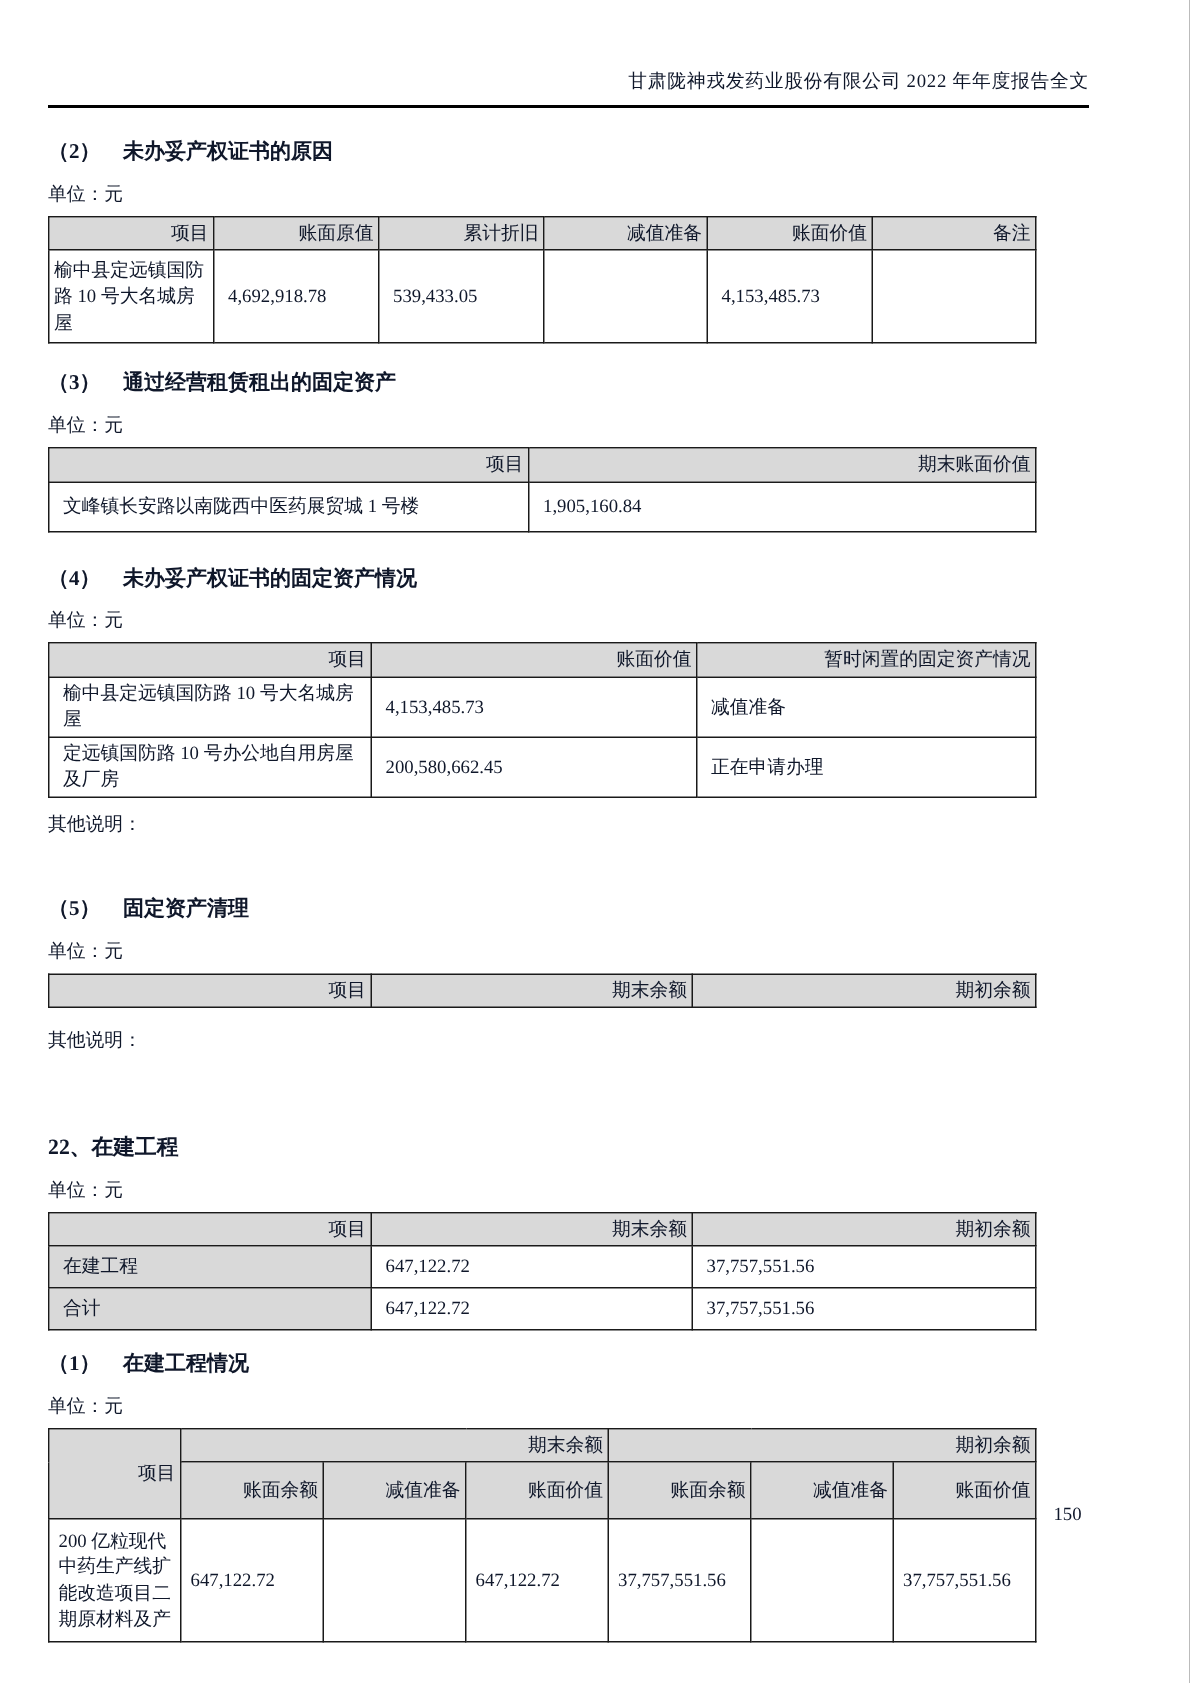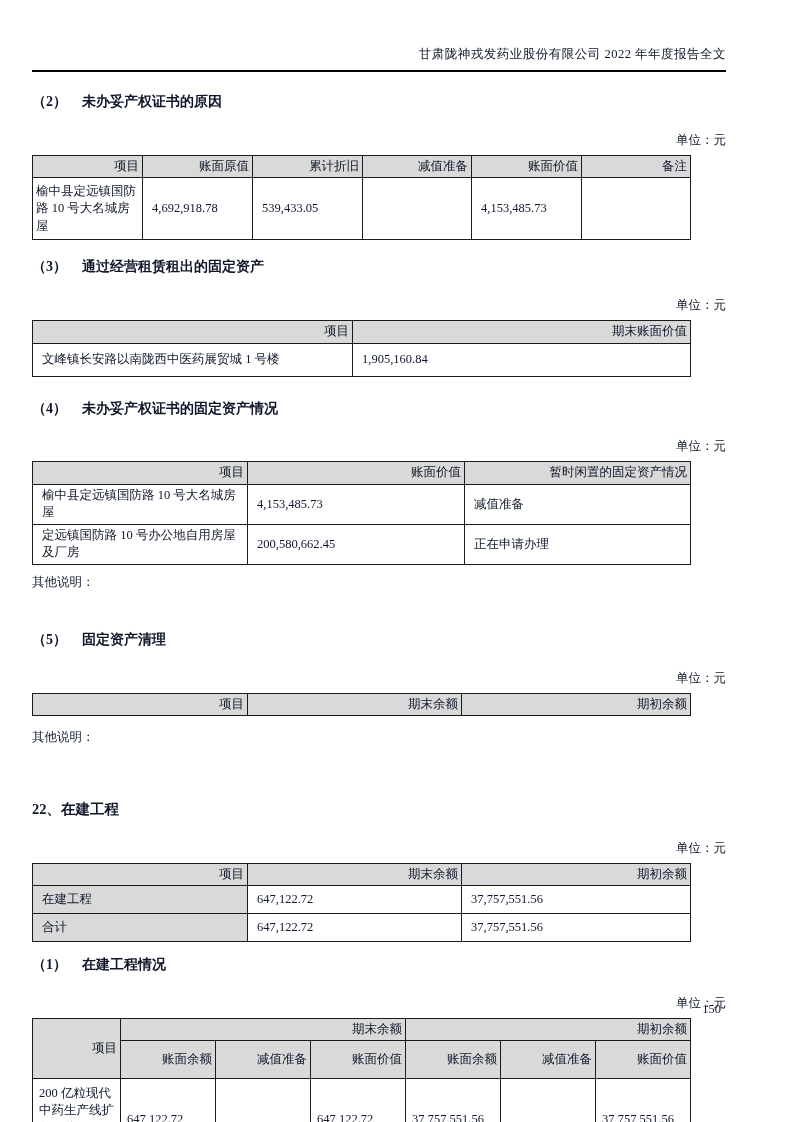--- a/index.html
+++ b/index.html
@@ -13,21 +13,21 @@
     padding-bottom:7px;border-bottom:2px solid #000;
   }
   .sec-title{display:flex;gap:15px;font-weight:bold;font-size:14px;line-height:1.2;}
   .sec-title.level1{font-size:14.5px;gap:0;}
   .mt-s2{margin-top:22px;}
   .mt-s3{margin-top:19px;}
   .mt-s4{margin-top:24px;}
   .mt-s5{margin-top:41px;}
   .mt-s22{margin-top:55px;}
   .mt-s221{margin-top:15px;}
-  .unit{ text-align:right;font-size:12.5px;margin-top:21px;margin-bottom:6px;}
+  .unit{ font-size:12.5px;margin-top:10px;margin-bottom:6px;}
   table{border-collapse:collapse;table-layout:fixed;width:658px;font-size:12.5px;}
   th,td{border:1px solid #1a1a1a;padding:2px 9px;vertical-align:middle;line-height:1.4;overflow:hidden;}
   th{background:#d9d9d9;font-weight:normal;text-align:right;padding:2px 3px;}
   td.item{text-align:left;}
   td.num{text-align:left;word-break:break-all;}
   td.txt{text-align:left;}
   td.shade{background:#d9d9d9;}
   tr.h-head{height:21px;}
   tr.h-head2{height:38px;}
   tr.r62{height:62px;}

